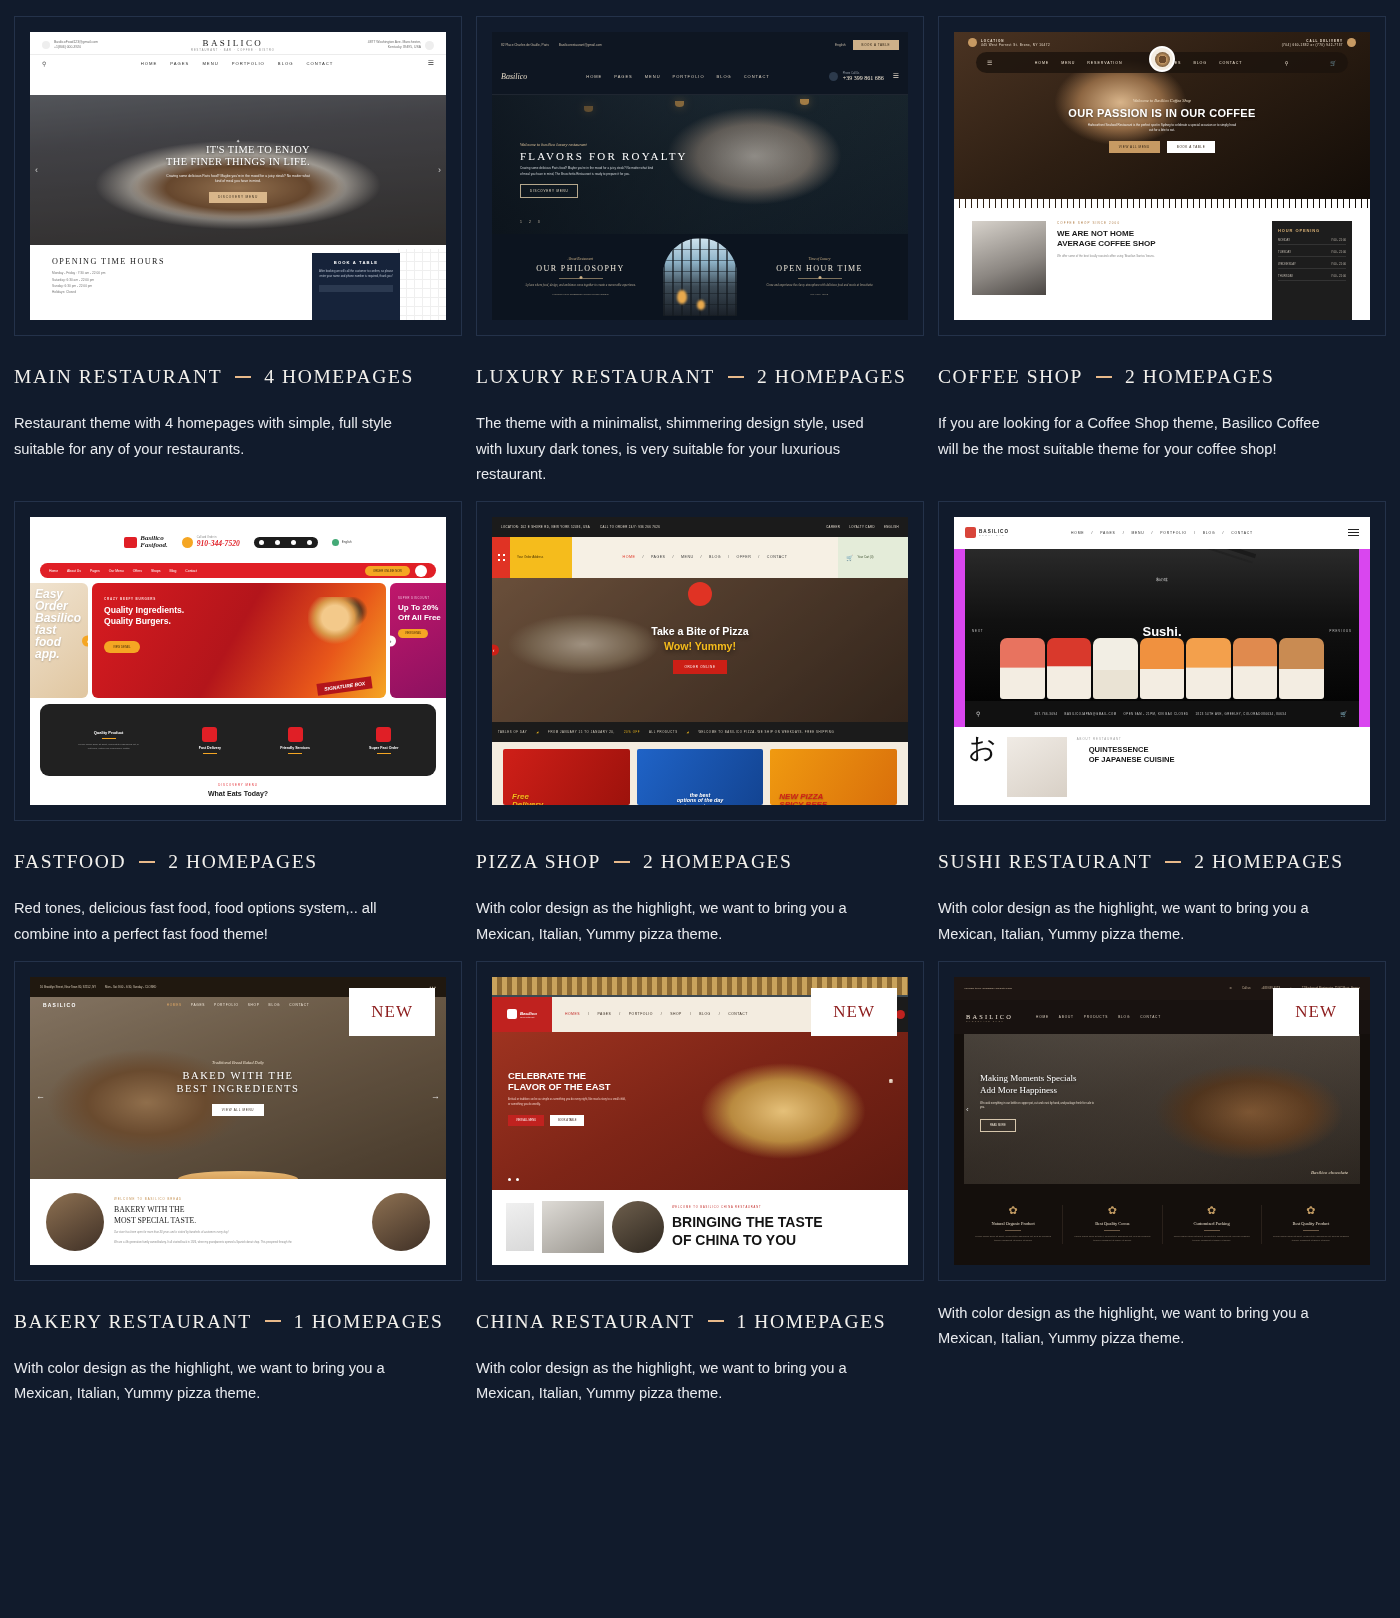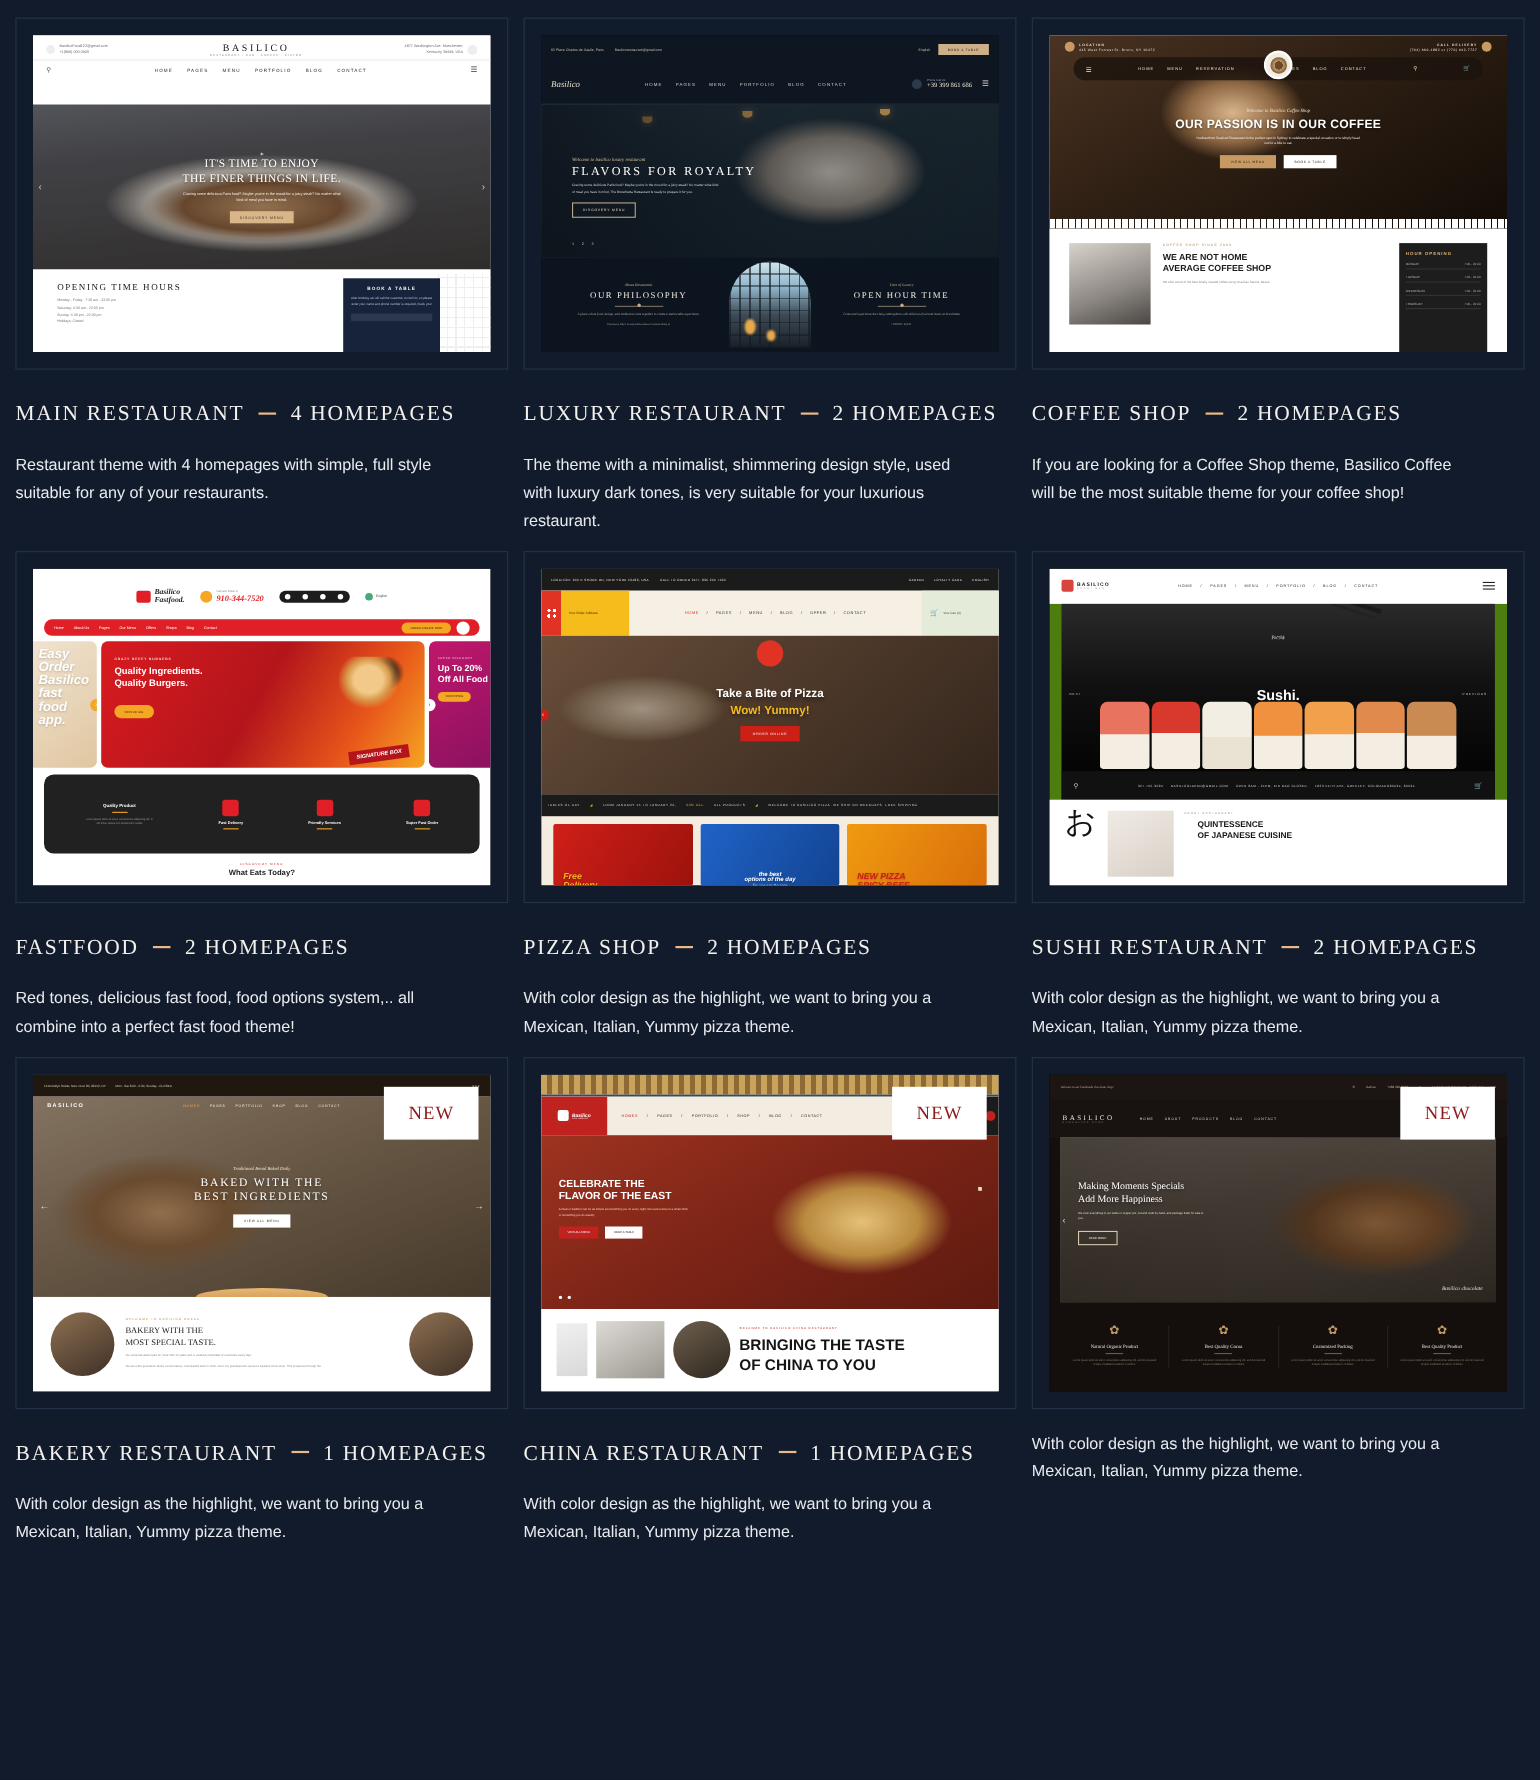--- a/index.html
+++ b/index.html
@@ -86,21 +86,21 @@
   .s1 .navs { display:flex; gap:13px; color:#2b2b2b; font-size:4.2px; letter-spacing:1px; }
   .s1 .hero {
      height:52%; position:relative; overflow:hidden;
      background:
        radial-gradient(ellipse 36% 30% at 50% 62%, #c99a6a 0%, #8a5f3b 48%, rgba(60,38,22,0) 72%),
        radial-gradient(ellipse 44% 38% at 50% 60%, #ece7de 0%, #d8d2c7 55%, rgba(180,172,160,0) 78%),
        linear-gradient(175deg,#6e737a 0%,#55565c 30%,#3c3a38 100%);
   }
   .s1 .hero:after{content:"";position:absolute;inset:0;background:rgba(20,18,16,.30);}
   .s1 .heroTxt { position:absolute; inset:0; display:flex; flex-direction:column; align-items:center; justify-content:center; z-index:3; color:#fff; text-align:center;}
-  .s1 .h1 { font-family:"Liberation Serif",serif; font-size:10.4px; line-height:1.22; letter-spacing:.4px; text-shadow:0 1px 3px rgba(0,0,0,.5);}
+  .s1 .h1 { font-family:"Liberation Serif",serif; font-size:10.4px; line-height:1.22; letter-spacing:.4px; text-shadow:0 1px 3px rgba(0,0,0,.5);text-align:right;}
   .s1 .hp { font-size:3.4px; opacity:.9; margin-top:5px; line-height:1.6; max-width:150px;}
   .s1 .btn { margin-top:7px; background:#d9b68a; color:#3a2d1c; font-size:3.2px; letter-spacing:.8px; padding:3.5px 9px;}
   .s1 .arrow{position:absolute;top:50%;transform:translateY(-50%);color:rgba(255,255,255,.75);font-size:9px;z-index:4;}
   .s1 .bot { height:26%; background:#fff; position:relative; padding:12px 0 0 22px;}
   .s1 .oh { font-family:"Liberation Serif",serif; font-size:8.2px; letter-spacing:1.4px; color:#1b1b1b;}
   .s1 .ohl { font-size:3.2px; color:#777; margin-top:4px; line-height:2;}
   .s1 .bookbox { position:absolute; right:46px; top:8px; width:88px; height:70px; background:#16233a; padding:7px;}
   .s1 .bookt { color:#fff; font-size:4.2px; letter-spacing:1.1px; text-align:center; font-weight:bold;}
   .s1 .bookp { color:#b9c2d0; font-size:2.8px; text-align:center; margin-top:4px; line-height:1.7;}
   .s1 .bookf { background:#2b3950; height:7px; margin-top:6px;}
@@ -244,21 +244,21 @@
   .s5 .cards{height:22%;display:flex;gap:7px;padding:7px 11px 0;}
   .s5 .cd{flex:1;border-radius:2px;position:relative;overflow:hidden;}
   .s5 .c1{background:linear-gradient(120deg,#cf1f18,#9d120c);}
   .s5 .c2{background:linear-gradient(120deg,#1f63c7,#134492);}
   .s5 .c3{background:linear-gradient(120deg,#f09a10,#d96f0b);}
   .s5 .cdt{font-weight:bold;font-style:italic;color:#fff;font-size:8px;line-height:1.05;padding:8px 0 0 9px;text-shadow:0 1px 2px rgba(0,0,0,.3);margin-top:36px;}
   .s5 .cdy{color:#f5bc1c;}
   .s5 .cdr{color:#cf1f18;}
 
   
-  .s6{background:#4d7c0f;}
+  .s6{background:#d946ef;}
   .s6 .nv{height:11%;display:flex;align-items:center;justify-content:center;gap:8px;position:relative;background:#fff;}
   .s6 .lg{position:absolute;left:11px;display:flex;align-items:center;gap:3px;}
   .s6 .lgi{width:11px;height:11px;background:#d8453a;border-radius:2px;}
   .s6 .lgt{font-size:4.6px;font-weight:bold;letter-spacing:1px;color:#1b1b1b;}
   .s6 .navs{display:flex;gap:7px;font-size:3.4px;letter-spacing:.8px;color:#2a2a2a;}
   .s6 .ham{position:absolute;right:11px;width:11px;}
   .s6 .ham i{display:block;height:1px;background:#222;margin:2px 0;}
   .s6 .hero{height:62%;margin:0 11px;position:relative;overflow:hidden;
      background:linear-gradient(180deg,#2a2a2a 0%,#111 40%,#000 100%);}
   .s6 .stick{position:absolute;right:26%;top:-4px;width:60px;height:4px;background:#1b1b1b;transform:rotate(18deg);box-shadow:0 7px 0 -1px #222;}
@@ -676,21 +676,21 @@
                 <span>Quality Burgers.</span>
               </div>
               <div class="b">VIEW DETAIL</div>
               <div class="burger"></div>
               <div class="sigbox">SIGNATURE BOX</div>
             </div>
             <div class="rsl">
               <div class="k">SUPER DISCOUNT</div>
               <div class="h">
                 <span>Up To 20%</span><br>
-                <span>Off All Food</span>
+                <span>Off All Free</span>
               </div>
               <div class="b">VIEW DETAIL</div>
               <span class="circ" style="left:-5px;background:#fff;color:#333;">›</span>
             </div>
           </div>
           <div class="feat">
             <div class="fc" style="max-width:62px;">
               <div class="qt">Quality Product</div>
               <div class="fu"></div>
               <div class="qp">Lorem ipsum dolor sit amet, consectetur adipiscing elit, in elit tellus, luctus nec ullamcorper mattis</div>

